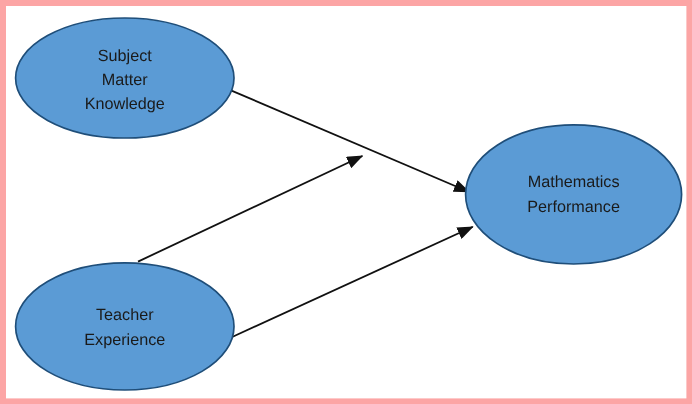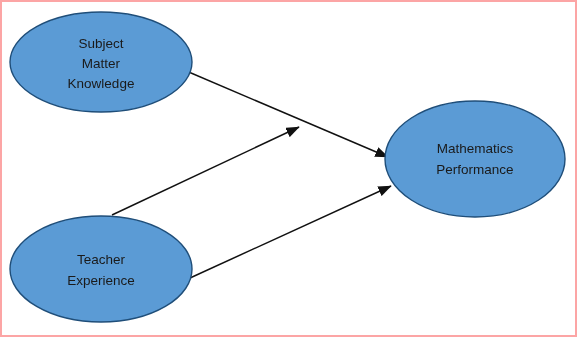--- a/index.html
+++ b/index.html
@@ -9,21 +9,21 @@
     background: #ffffff;
   }
   body {
     font-family: "Liberation Sans", sans-serif;
   }
   #canvas-frame {
     position: relative;
     width: 577px;
     height: 337px;
     box-sizing: border-box;
-    border: 2px solid #fca5a5;
+    border: 5px solid #fca5a5;
     background: #ffffff;
     overflow: hidden;
   }
   #diagram-svg {
     position: absolute;
     left: 0;
     top: 0;
     width: 577px;
     height: 337px;
     display: block;

